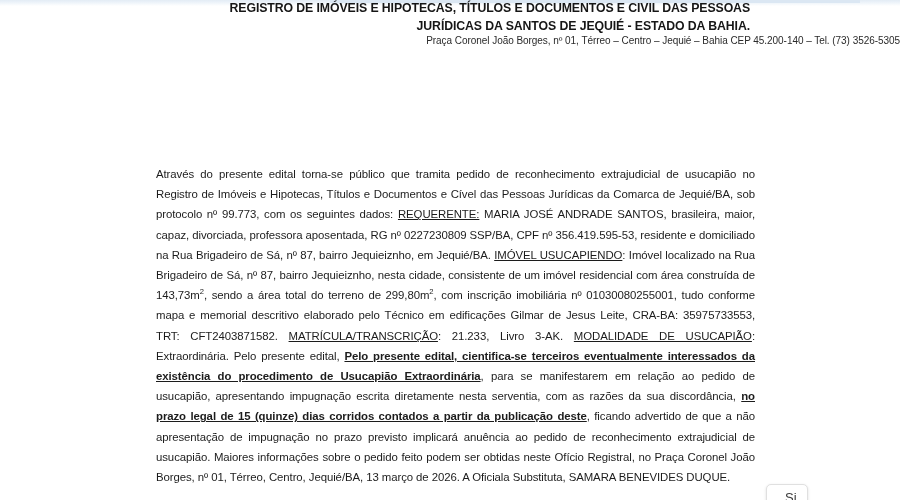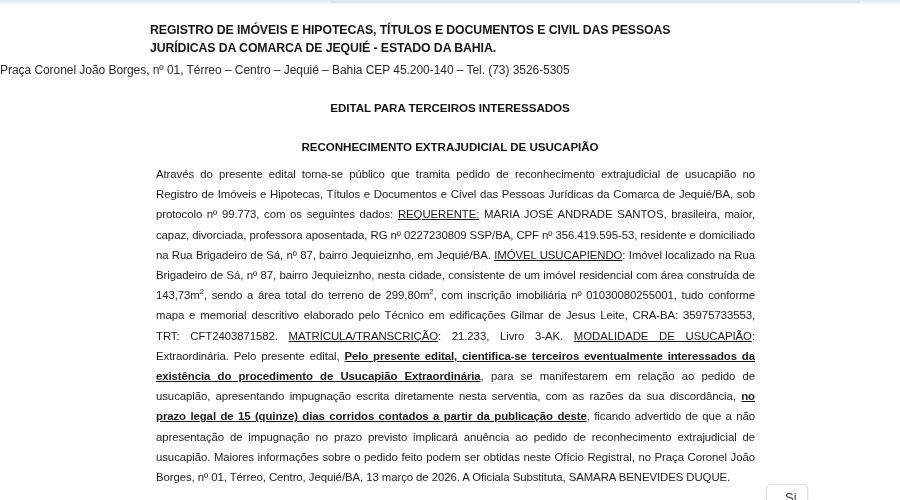--- a/index.html
+++ b/index.html
@@ -39,37 +39,35 @@
     position: absolute;
     top: 0;
     left: 0;
     width: 900px;
     height: 500px;
     padding: 0;
     box-sizing: border-box;
   }
 
   .doc-header {
-    text-align: left;
-    padding-top: 22px;
+    text-align: right;
   }
   .org-name {
     font-size: 12.3px;
     font-weight: bold;
     line-height: 17.5px;
     letter-spacing: -0.1px;
     color: #161616;
     margin: 0 auto;
     width: 600px;
   }
   .org-address {
-    font-size: 12px;
+    font-size: 10px;
     line-height: 12px;
     color: #2a2a2a;
-    margin-top: 7px;
     letter-spacing: -0.05px;
   }
 
   .titles {
     text-align: center;
     margin-top: 25px;
   }
   .doc-title {
     font-size: 11.6px;
     font-weight: bold;
@@ -127,29 +125,25 @@
 <body>
 
 <div class="viewer-strip"></div>
 <div class="viewer-strip-right"></div>
 
 <div class="page">
 
   <div class="doc-header">
     <div class="org-name">
       <div>REGISTRO DE IMÓVEIS E HIPOTECAS, TÍTULOS E DOCUMENTOS E CIVIL DAS PESSOAS</div>
-      <div>JURÍDICAS DA COMARCA DE JEQUIÉ - ESTADO DA BAHIA.</div>
+      <div>JURÍDICAS DA SANTOS DE JEQUIÉ - ESTADO DA BAHIA.</div>
     </div>
     <div class="org-address">Praça Coronel João Borges, nº 01, Térreo – Centro – Jequié – Bahia CEP 45.200-140 – Tel. (73) 3526-5305</div>
   </div>
 
-  <div class="titles">
-    <div class="doc-title">EDITAL PARA TERCEIROS INTERESSADOS</div>
-    <div class="doc-subtitle">RECONHECIMENTO EXTRAJUDICIAL DE USUCAPIÃO</div>
-  </div>
 
   <div class="body-text"><span>Através do presente edital torna-se público que tramita pedido de reconhecimento extrajudicial de usucapião no Registro de Imóveis e Hipotecas, Títulos e Documentos e Cível das Pessoas Jurídicas da Comarca de Jequié/BA, sob protocolo nº 99.773, com os seguintes dados: </span><span class="u">REQUERENTE:</span><span class="b"> MARIA JOSÉ ANDRADE SANTOS,</span><span> brasileira, maior, capaz, divorciada, professora aposentada, RG nº 0227230809 SSP/BA, CPF nº 356.419.595-53, residente e domiciliado na Rua Brigadeiro de Sá, nº 87, bairro Jequieiznho, em Jequié/BA. </span><span class="u">IMÓVEL USUCAPIENDO</span><span>: Imóvel localizado na Rua Brigadeiro de Sá, nº 87, bairro Jequieiznho, nesta cidade, consistente de um imóvel residencial com área construída de 143,73m</span><sup>2</sup><span>, sendo a área total do terreno de 299,80m</span><sup>2</sup><span>, com inscrição imobiliária nº 01030080255001, tudo conforme mapa e memorial descritivo elaborado pelo Técnico em edificações Gilmar de Jesus Leite, CRA-BA: 35975733553, TRT: CFT2403871582. </span><span class="u">MATRÍCULA/TRANSCRIÇÃO</span><span>: 21.233, Livro 3-AK. </span><span class="u">MODALIDADE DE USUCAPIÃO</span><span>: Extraordinária. Pelo presente edital, </span><span class="bu">Pelo presente edital, cientifica-se terceiros eventualmente interessados da existência do procedimento de Usucapião Extraordinária</span><span>, para se manifestarem em relação ao pedido de usucapião, apresentando impugnação escrita diretamente nesta serventia, com as razões da sua discordância, </span><span class="bu">no prazo legal de 15 (quinze) dias corridos contados a partir da publicação deste</span><span>, ficando advertido de que a não apresentação de impugnação no prazo previsto implicará anuência ao pedido de reconhecimento extrajudicial de usucapião. Maiores informações sobre o pedido feito podem ser obtidas neste Ofício Registral, no Praça Coronel João Borges, nº 01, Térreo, Centro, Jequié/BA, 13 março de 2026. A Oficiala Substituta, SAMARA BENEVIDES DUQUE.</span></div>
 
   <div class="bottom-control">
     <span class="label">Si</span>
   </div>
 
 </div>
 
 </body></html>

